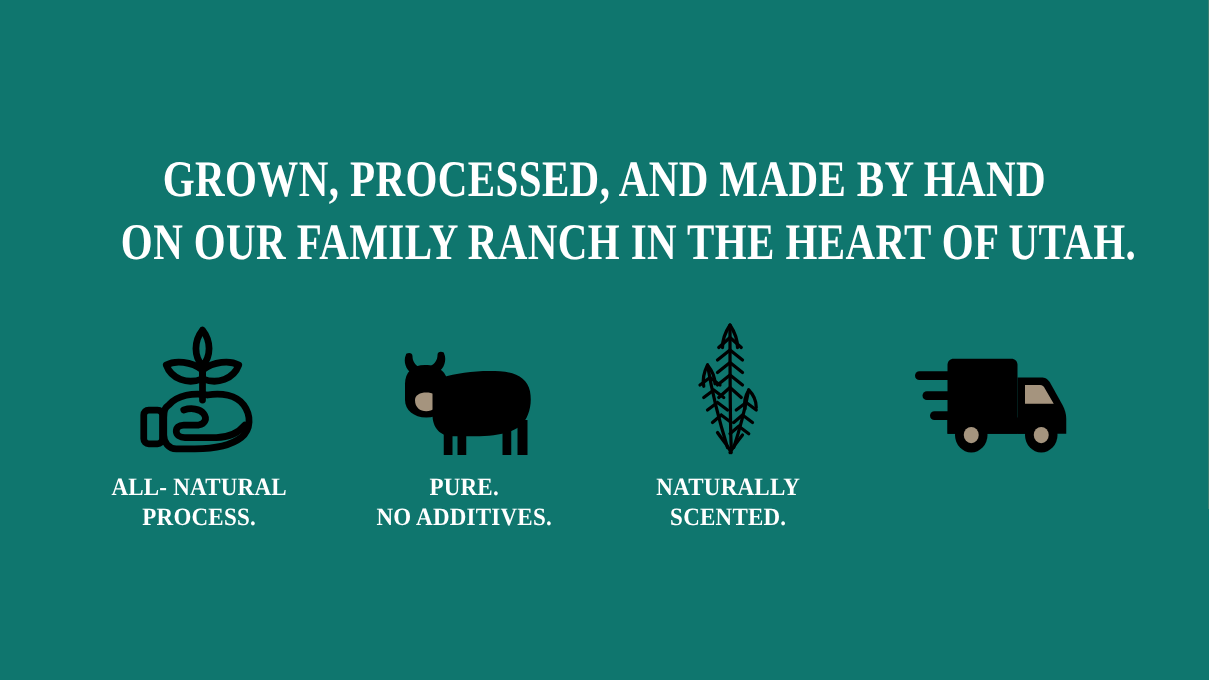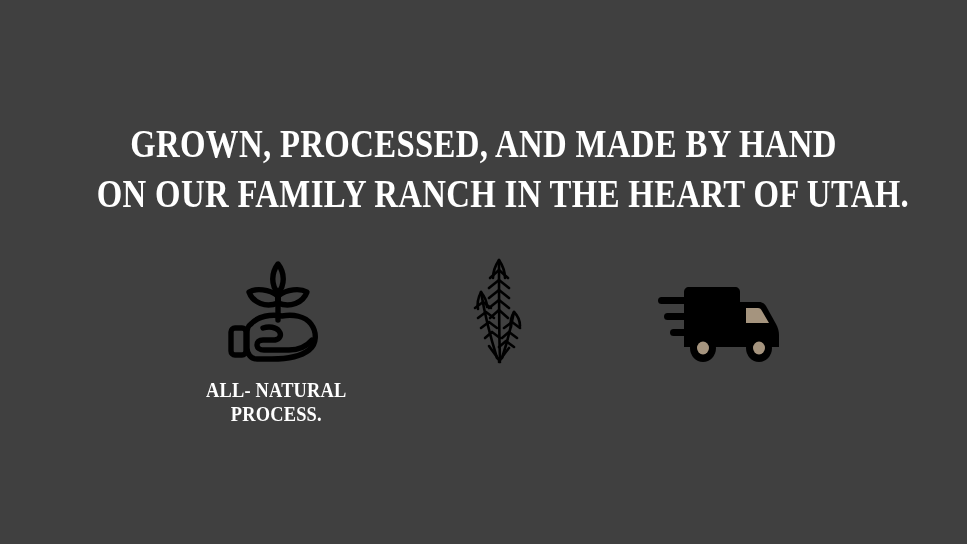--- a/index.html
+++ b/index.html
@@ -11,21 +11,21 @@
     height: 544px;
     overflow: hidden;
     background: #a5947e;
     font-family: "Liberation Serif", serif;
     -webkit-font-smoothing: antialiased;
   }
   .banner {
     position: relative;
     width: 967px;
     height: 544px;
-    background: #404040;
+    background: #0f766e;
   }
 
   
   .headline {
     position: absolute;
     top: 118px;
     left: 0;
     width: 967px;
     text-align: center;
     color: #ffffff;
@@ -130,20 +130,51 @@
             <rect x="4" y="70" width="15" height="27" rx="4"></rect>
           </g>
         </svg>
       </div>
       <div class="feature-label">
         <span class="lbl-line">ALL- NATURAL</span>
         <span class="lbl-line">PROCESS.</span>
       </div>
     </div>
 
+    <div class="feature">
+      <div class="icon-box">
+        <svg width="122" height="88" viewBox="0 0 122 88" aria-hidden="true">
+          <g fill="#000000">
+
+            <path d="M14 10 C13 16 16 21 21 24 L26 18 C22 16 20 13 20 9 C20 6 17 6 15 7 Z"></path>
+            <path d="M46 9 C47 15 44 20 39 23 L34 17 C38 15 40 12 40 8 C40 5 43 5 45 6 Z"></path>
+
+            <path d="M30 16 C41 16 48 22 48 31 L48 44 C48 52 41 58 31 58
+                     C21 58 14 52 14 44 L14 31 C14 22 20 16 30 16 Z"></path>
+
+            <path d="M22 44 C22 40 26 38 31 38 C36 38 40 40 40 44
+                     C40 50 36 53 31 53 C26 53 22 50 22 44 Z" fill="#a5947e"></path>
+
+            <path d="M44 26 C56 22 74 20 90 21 C103 22 112 27 114 37
+                     C116 48 113 59 106 65 C98 71 84 73 70 73
+                     L52 73 C42 73 36 66 36 56 L36 36 C36 30 39 27 44 26 Z"></path>
+
+            <rect x="45" y="62" width="7" height="28"></rect>
+            <rect x="56" y="62" width="7" height="28"></rect>
+
+            <rect x="92" y="62" width="7" height="28"></rect>
+            <rect x="104" y="60" width="8" height="30"></rect>
+          </g>
+        </svg>
+      </div>
+      <div class="feature-label">
+        <span class="lbl-line">PURE.</span>
+        <span class="lbl-line">NO ADDITIVES.</span>
+      </div>
+    </div>
 
     <div class="feature">
       <div class="icon-box">
         <svg width="78" height="118" viewBox="0 0 78 118" aria-hidden="true">
           <g fill="none" stroke="#000000" stroke-width="2.6" stroke-linecap="round" stroke-linejoin="round">
 
             <path d="M41 112 C40 92 40 62 40 14"></path>
             <path d="M40 14 C36 20 34 26 34 32 M40 14 C44 20 46 26 46 32"></path>
             <path d="M40 24 L31 32 M40 24 L49 32"></path>
             <path d="M40 34 L30 42 M40 34 L50 42"></path>
@@ -162,20 +193,24 @@
             <path d="M55 66 C52 71 51 76 52 81 M55 66 C59 70 61 75 61 80"></path>
             <path d="M53 76 L45 82 M53 76 L61 82"></path>
             <path d="M50 86 L43 92 M50 86 L58 92"></path>
             <path d="M47 95 L40 101 M47 95 L55 101"></path>
 
             <path d="M30 100 C34 106 38 110 41 116"></path>
             <path d="M50 102 C46 107 43 111 40 116"></path>
           </g>
         </svg>
       </div>
+      <div class="feature-label">
+        <span class="lbl-line">NATURALLY</span>
+        <span class="lbl-line">SCENTED.</span>
+      </div>
     </div>
 
     <div class="feature">
       <div class="icon-box">
         <svg width="124" height="80" viewBox="0 0 124 80" aria-hidden="true">
           <g fill="#000000">
 
             <rect x="0" y="13" width="34" height="7" rx="3.5"></rect>
             <rect x="6" y="29" width="30" height="7" rx="3.5"></rect>
             <rect x="12" y="45" width="26" height="7" rx="3.5"></rect>

